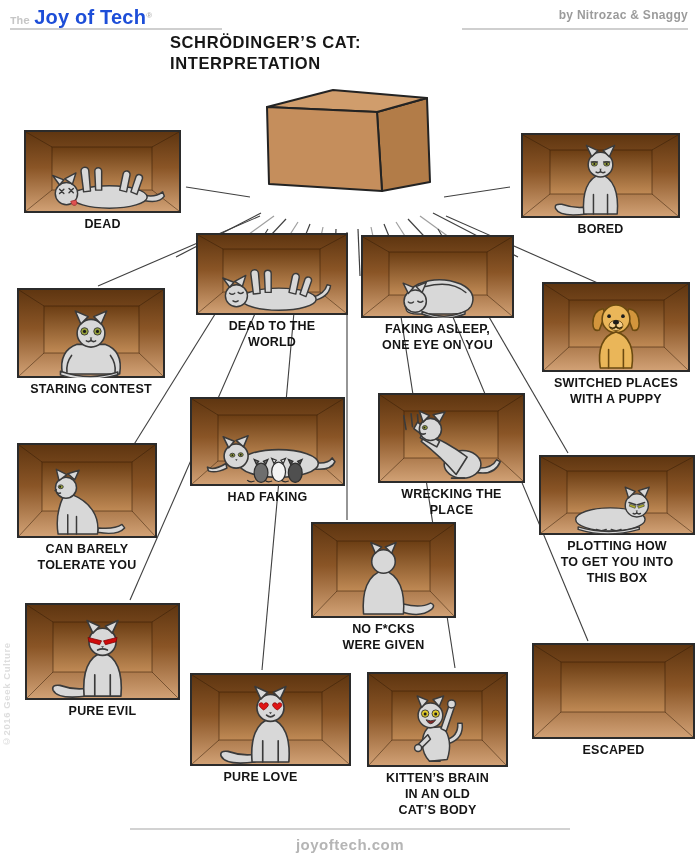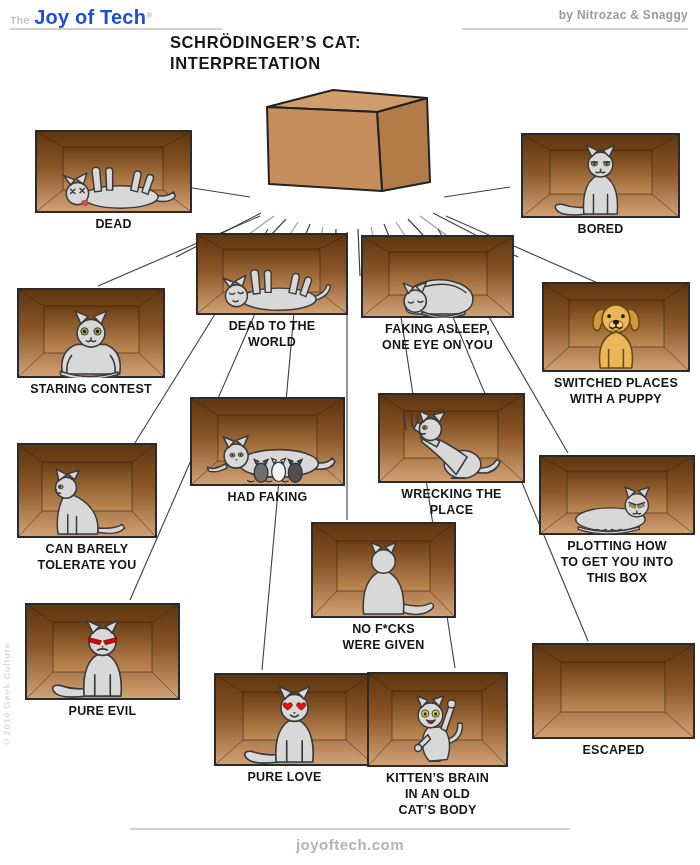--- a/index.html
+++ b/index.html
@@ -99,21 +99,21 @@
         <line x1="347" y1="232" x2="347" y2="520" stroke="#3f3f3f" stroke-width="1.1"></line>
       </g>
       <g stroke="#232323" stroke-width="2" stroke-linejoin="round">
   <polygon points="377,112 427,98 430,182 382,191" fill="#b27c48"></polygon>
   <polygon points="267,107 333,90 427,98 377,112" fill="#d09d6c"></polygon>
   <polygon points="267,107 377,112 382,191 269,184" fill="#c58e5c"></polygon>
 </g>
     </svg>
 
   <div id="scene">
-      <div class="state" style="left: 35px; top: 130px; width: 157px; height: 86px;">
+      <div class="state" style="left: 24px; top: 130px; width: 157px; height: 86px;">
         <svg width="157" height="83">
       <rect x="1" y="1" width="155" height="81" fill="url(#gOuter)" stroke="#2b2b2b" stroke-width="2"></rect>
       <path d="M2,2 L28,17 M155,2 L128,17 M2,81 L28,60 M155,81 L128,60" stroke="rgba(52,28,6,0.5)" stroke-width="1" fill="none"></path>
       <rect x="28" y="17" width="100" height="43" fill="url(#gWall)" stroke="rgba(52,28,6,0.55)" stroke-width="1"></rect>
       <g transform="translate(9.8,8.6) scale(0.859)">
             <path class="cb" d="M128,72 Q146,76 152,67 L150,62 Q141,69 129,66 Z"></path>
             <ellipse class="cb" cx="88" cy="68" rx="44" ry="13"></ellipse>
             <path class="cb" d="M58,62 L55,38 a4.5,4.5 0 0 1 9,-0.5 L66,61 Z"></path>
             <path class="cb" d="M72,60 L71,38 a4,4 0 0 1 8,0 L79,60 Z"></path>
             <path class="cb" d="M100,60 L104,41 a4,4 0 0 1 8,1.5 L108,62 Z"></path>
@@ -369,21 +369,21 @@
             <path class="cb" d="M70,17 L64,4 L77,10 Z"></path>
             <path class="cb" d="M90,17 L96,4 L83,10 Z"></path>
             <path class="dk" d="M78.5,30.5 h3 l-1.5,2 Z"></path>
             <path d="M65,21.5 L79,25 L77,29 L66,26 Z" fill="#cf0a0a" stroke="#7d0505" stroke-width="0.8"></path>
             <path d="M95,21.5 L81,25 L83,29 L94,26 Z" fill="#cf0a0a" stroke="#7d0505" stroke-width="0.8"></path>
             <path class="ln" d="M75,34.5 q5,-2.5 10,0" stroke-width="1.1"></path>
           </g>
     </svg>
     <div class="state-label" style="top:100px">PURE EVIL</div>
       </div>
-      <div class="state" style="left: 194px; top: 673px; width: 161px; height: 93px; padding-left: 20px;">
+      <div class="state" style="left: 170px; top: 673px; width: 161px; height: 93px; padding-left: 20px;">
         <svg width="161" height="93">
       <rect x="1" y="1" width="159" height="91" fill="url(#gOuter)" stroke="#2b2b2b" stroke-width="2"></rect>
       <path d="M2,2 L29,19 M159,2 L132,19 M2,91 L29,67 M159,91 L132,67" stroke="rgba(52,28,6,0.5)" stroke-width="1" fill="none"></path>
       <rect x="29" y="19" width="103" height="48" fill="url(#gWall)" stroke="rgba(52,28,6,0.55)" stroke-width="1"></rect>
       <g transform="translate(3.1,9.7) scale(0.967)">
             <path class="cb" d="M64,82 Q34,86 29,76 Q27,70 36,71 Q50,76 64,74 Z"></path>
             <path class="cb" d="M80,37 C65,41 59,58 61,82 L99,82 C101,58 95,41 80,37 Z"></path>
             <path class="ln" d="M72,60 L72,82 M88,60 L88,82"></path>
             <circle class="cb" cx="80" cy="26" r="14"></circle>
             <path class="cb" d="M70,17 L64,4 L77,10 Z"></path>

